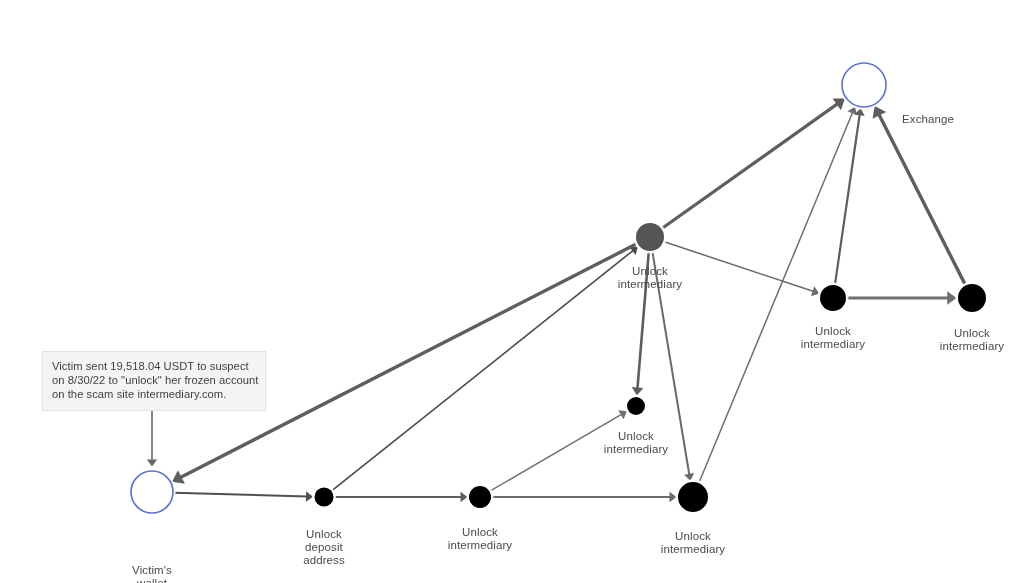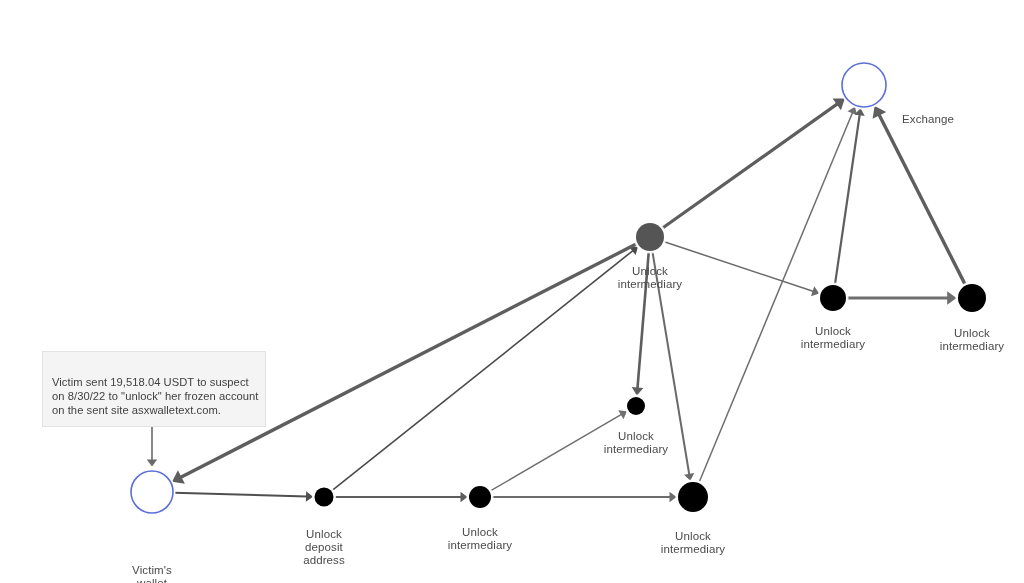--- a/index.html
+++ b/index.html
@@ -32,21 +32,21 @@
     color: #4a4a4a;
     white-space: pre;
     pointer-events: none;
     letter-spacing: 0.1px;
   }
   .annotation-box {
     position: absolute;
     background: #f4f4f4;
     border: 1px solid #e3e3e3;
     box-sizing: border-box;
-    padding: 23px 9px 8px 9px;
+    padding: 7px 9px 8px 9px;
     font-family: "Liberation Sans", sans-serif;
     font-size: 11.2px;
     line-height: 14.2px;
     color: #3f3f3f;
     letter-spacing: 0.05px;
   }
   .annotation-box .ann-line {
     display: block;
     white-space: pre;
   }
@@ -130,16 +130,16 @@
       <div class="node-label" style="left: 743px; top: 325px; width: 180px;">Unlock
 intermediary</div>
       <div class="node-label" style="left: 882px; top: 327px; width: 180px;">Unlock
 intermediary</div>
       <div class="node-label" style="left: 774px; top: 113px; width: 180px; text-align: right;">Exchange</div>
     </div>
 
   <div class="annotation-box" id="annotation-box" style="left: 42px; top: 351px; width: 224px;">
       <span class="ann-line">Victim sent 19,518.04 USDT to suspect</span>
       <span class="ann-line">on 8/30/22 to "unlock" her frozen account</span>
-      <span class="ann-line">on the sent site asxwalletext.com.</span>
+      <span class="ann-line">on the scam site intermediary.com.</span>
     </div>
 
 </div>
 
 </body></html>

